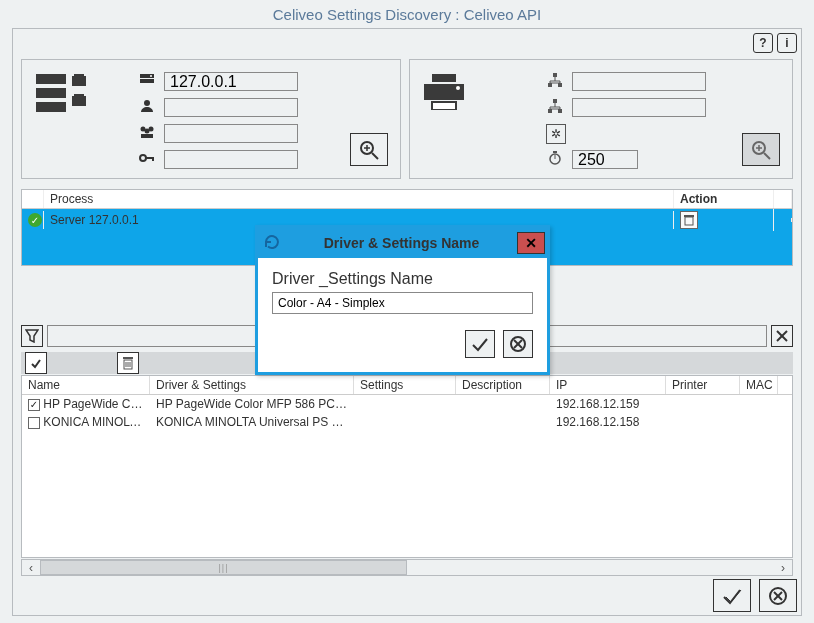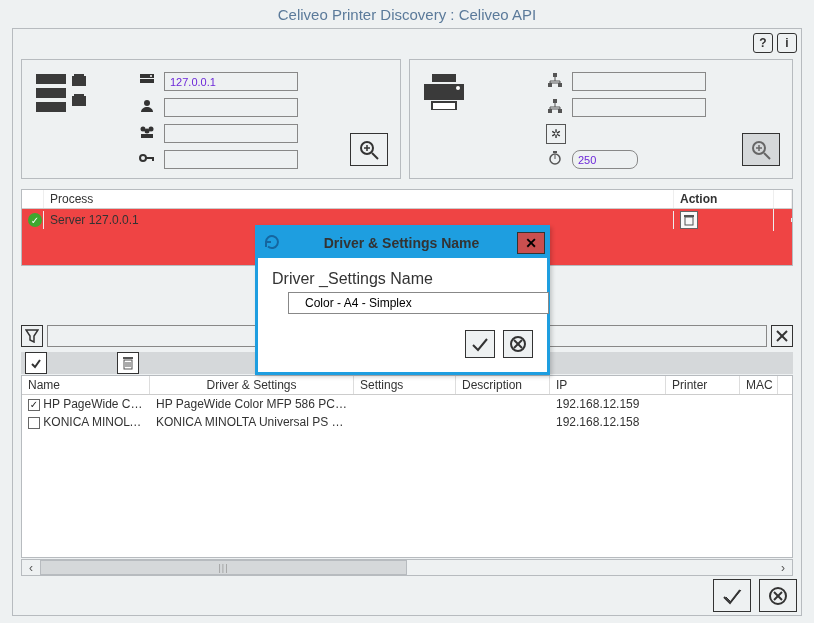--- a/index.html
+++ b/index.html
@@ -51,36 +51,36 @@
     display: flex; flex-direction: column; gap: 3px;
   }
   .big-icon svg { display: block; }
   .field-row { position: absolute; display: flex; align-items: center; gap: 8px; }
   .small-sym { width: 18px; text-align: center; }
   .field-input {
     border: 1px solid #888;
     background: #eef1f2;
     height: 19px;
     padding: 1px 5px;
-    font-size: 11px;
-    color: #6d28d9;
+    font-size: 16px;
+    color: #000000;
   }
   .search-btn {
     position: absolute;
     width: 38px; height: 33px;
     border: 1.5px solid #333;
     background: #eef1f2;
     display: flex; align-items: center; justify-content: center;
     cursor: pointer;
   }
   .process-panel {
     position: absolute;
     left: 8px; top: 160px; width: 772px; height: 77px;
     border: 1px solid #b7bbbf;
-    background: #ef4444;
+    background: #0ea5e9;
   }
   .process-header {
     display: flex;
     background: #fff;
     border-bottom: 1px solid #ccc;
     font-size: 12px;
   }
   .process-header > div { padding: 2px 6px; border-right: 1px solid #eee; }
   .ph-cb { width: 22px; }
   .ph-process { flex: 1; }
@@ -135,21 +135,21 @@
     border: 1px solid #b7bbbf;
     overflow: hidden;
   }
   .results-header {
     display: flex;
     border-bottom: 1px solid #ccc;
     font-size: 12px;
   }
   .results-header > div { padding: 2px 6px; border-right: 1px solid #ddd; overflow: hidden; white-space: nowrap; }
   .rh-name { width: 128px; }
-  .rh-driver { width: 204px; text-align: center; }
+  .rh-driver { width: 204px; }
   .rh-loc { width: 102px; }
   .rh-desc { width: 94px; }
   .rh-ip { width: 116px; }
   .rh-serial { width: 74px; }
   .rh-mac { width: 38px; }
   .results-row { display: flex; align-items: center; height: 18px; font-size: 12px; }
   .results-row > div { padding: 0 6px; border-right: 1px solid transparent; overflow: hidden; white-space: nowrap; text-overflow: ellipsis; }
   .cb { width: 12px; height: 12px; border: 1px solid #666; display: inline-flex; align-items: center; justify-content: center; font-size: 10px; vertical-align: middle; }
   .cb.checked::after { content: "✓"; color: #222; }
 
@@ -224,40 +224,39 @@
     font-size: 14px;
   }
   .dialog-body {
     padding: 12px 14px 14px 14px;
   }
   .dialog-label { font-size: 16px; margin-bottom: 4px; }
   .dialog-input {
     width: 100%;
     border: 1px solid #888;
     height: 22px;
-    padding: 2px 16px;
+    padding: 2px 5px;
     font-size: 12px;
-    margin-left: 16px;
   }
   .dialog-btns {
     display: flex; justify-content: flex-end; gap: 8px;
     margin-top: 16px;
   }
   .dialog-btns .sq-btn { width: 30px; height: 28px; }
 
   .gear-box {
     width: 20px; height: 20px;
     border: 1px solid #555;
     display: flex; align-items: center; justify-content: center;
   }
 </style>
 </head>
 <body>
 
-<div class="title">Celiveo Printer Discovery : Celiveo API</div>
+<div class="title">Celiveo Settings Discovery : Celiveo API</div>
 
 <div class="main-panel" style="height: 588px;">
   <div class="help-icons">
     <div class="icon-btn">?</div>
     <div class="icon-btn">i</div>
   </div>
 
   <div class="group-box group-left">
     <div class="big-icon" style="left:14px; top:14px;">
       <svg width="52" height="40" viewBox="0 0 52 40">
@@ -365,21 +364,21 @@
       </div>
     </div>
     <div class="field-row" style="left:136px; top:90px;">
       <div class="small-sym">
         <svg width="14" height="14">
             <circle cx="7" cy="8" r="5" fill="none" stroke="#555" stroke-width="1.5"></circle>
             <rect x="5" y="0" width="4" height="2" fill="#555"></rect>
             <line x1="7" y1="8" x2="7" y2="4" stroke="#555"></line>
           </svg>
       </div>
-      <input class="field-input" style="width: 66px; border-radius: 8px;" value="250">
+      <input class="field-input" style="width: 66px;" value="250">
     </div>
     <div class="search-btn" style="right:12px; bottom:12px; background:#d5d8da;">
       <svg width="22" height="22">
           <circle cx="9" cy="9" r="6" fill="none" stroke="#666" stroke-width="2"></circle>
           <line x1="14" y1="14" x2="20" y2="20" stroke="#666" stroke-width="2"></line>
           <line x1="6" y1="9" x2="12" y2="9" stroke="#666" stroke-width="1.5"></line>
           <line x1="9" y1="6" x2="9" y2="12" stroke="#666" stroke-width="1.5"></line>
         </svg>
     </div>
   </div>

